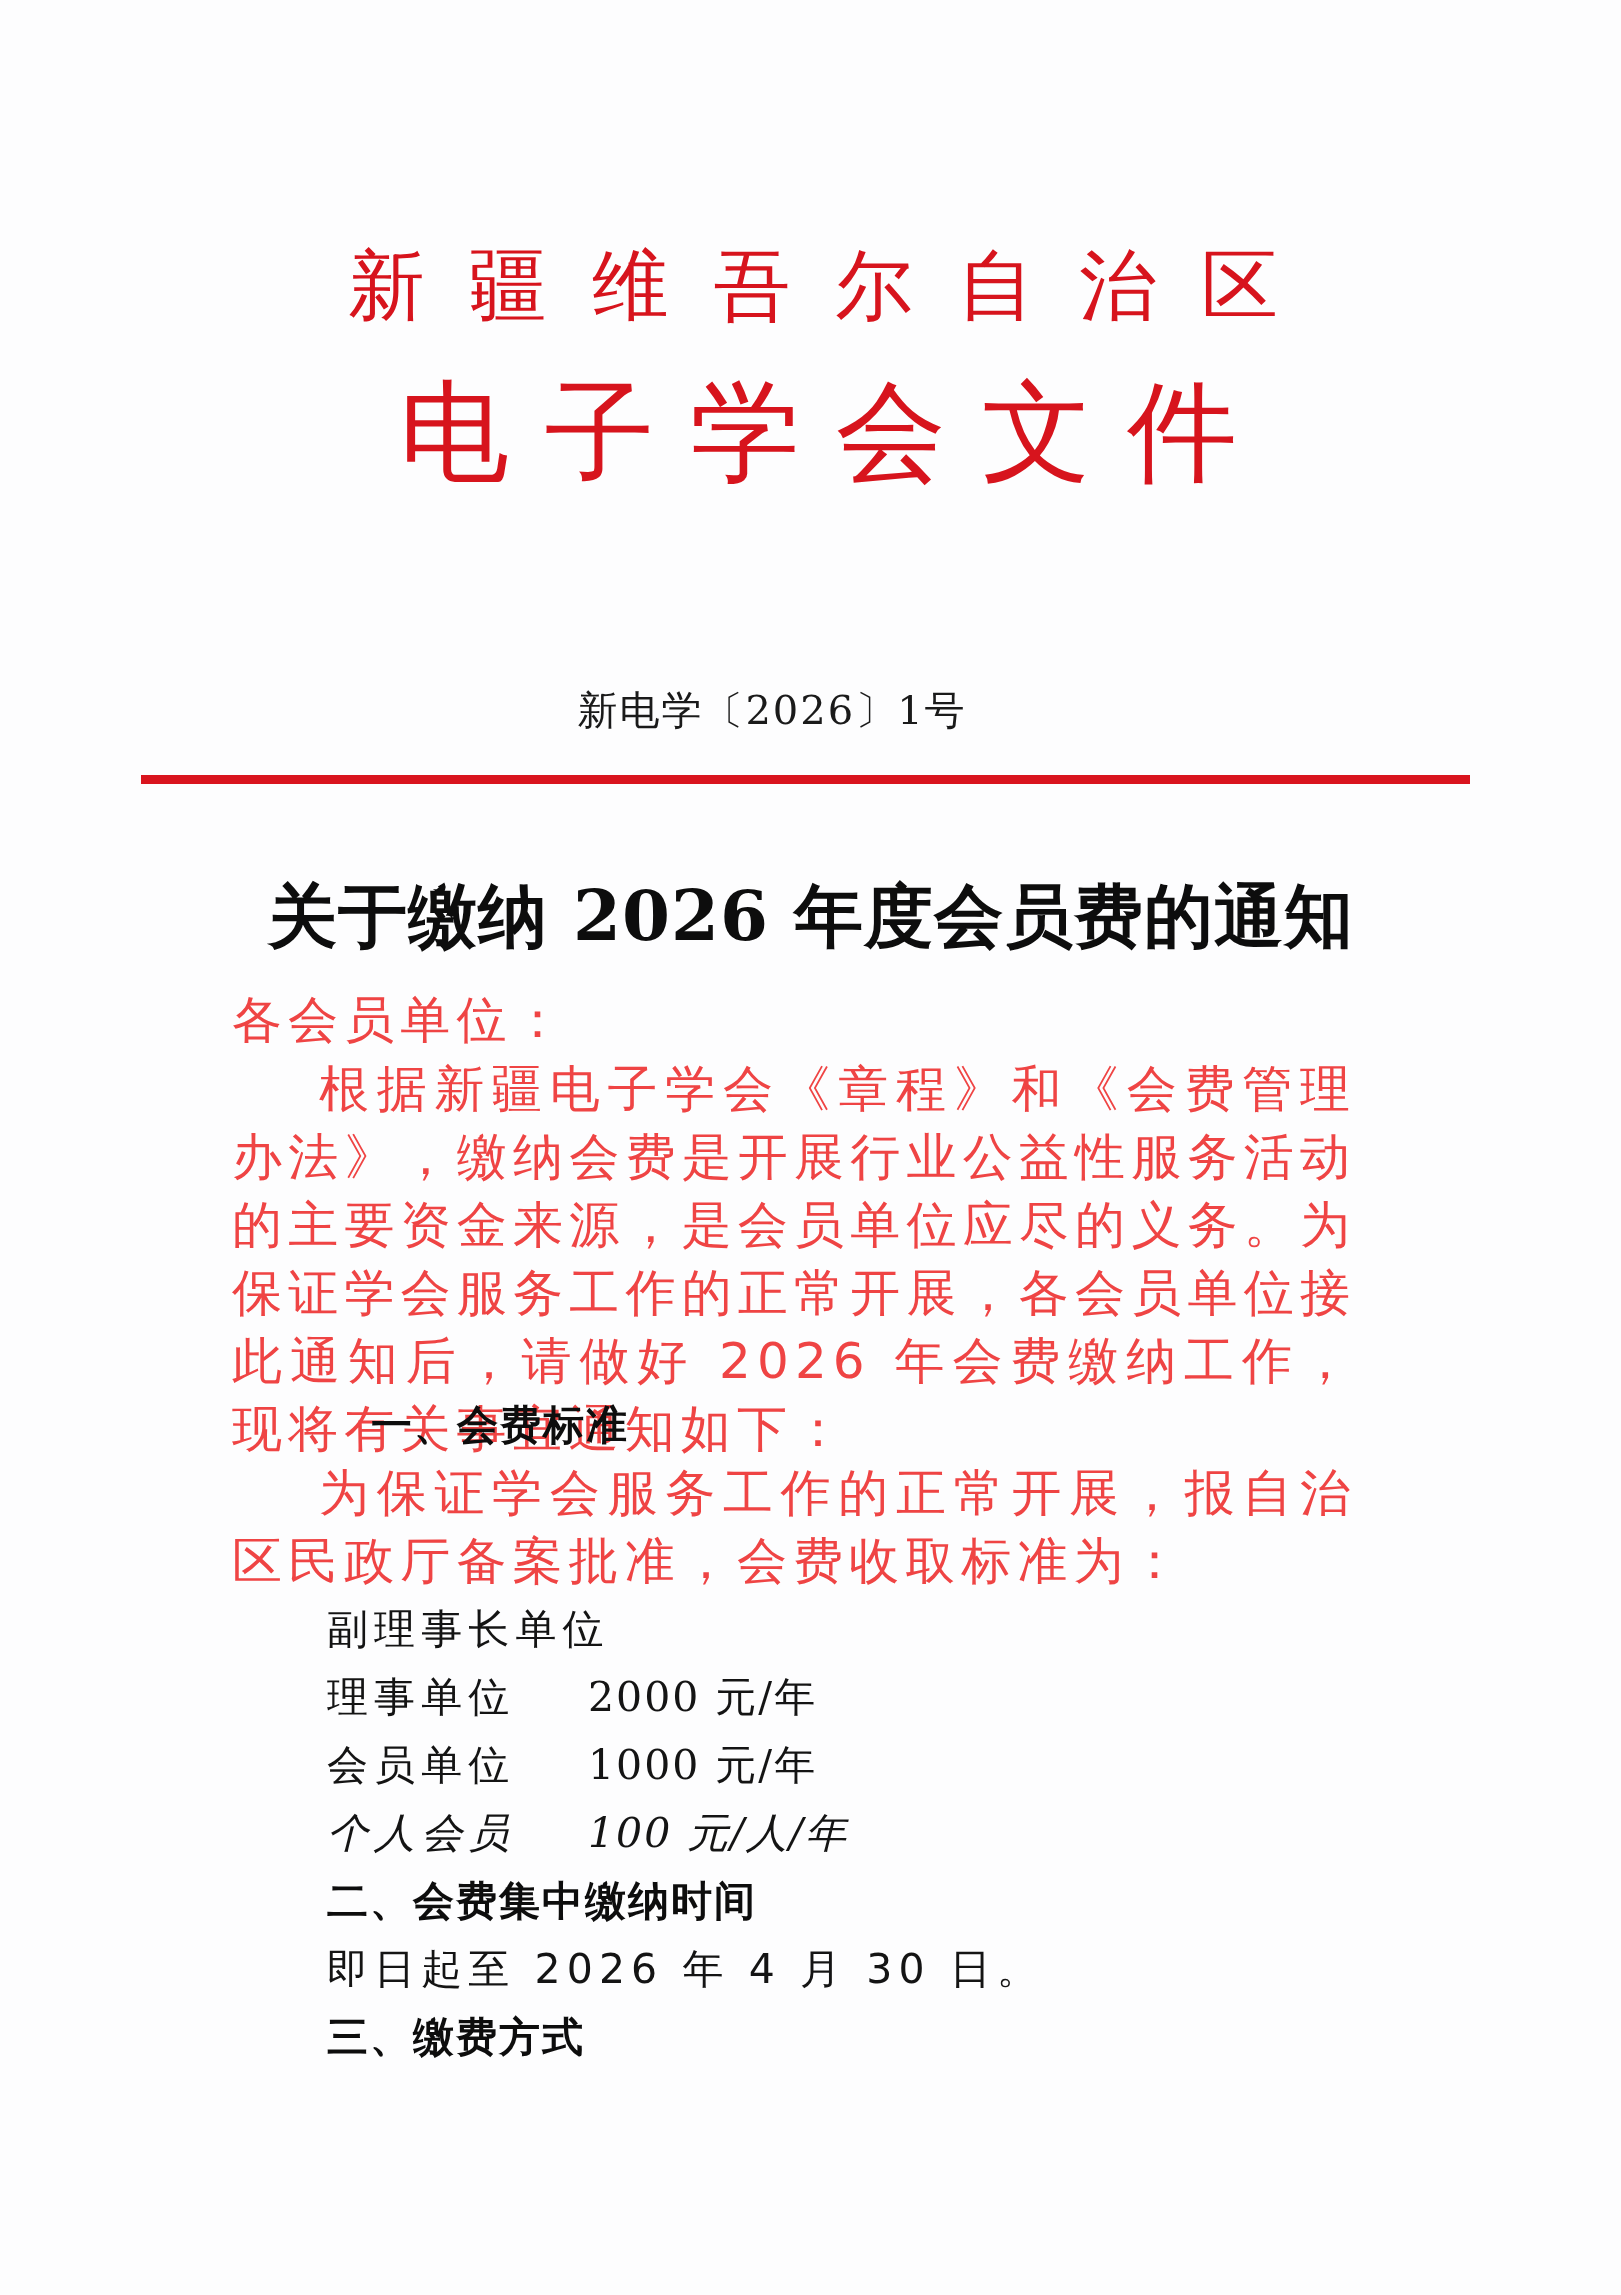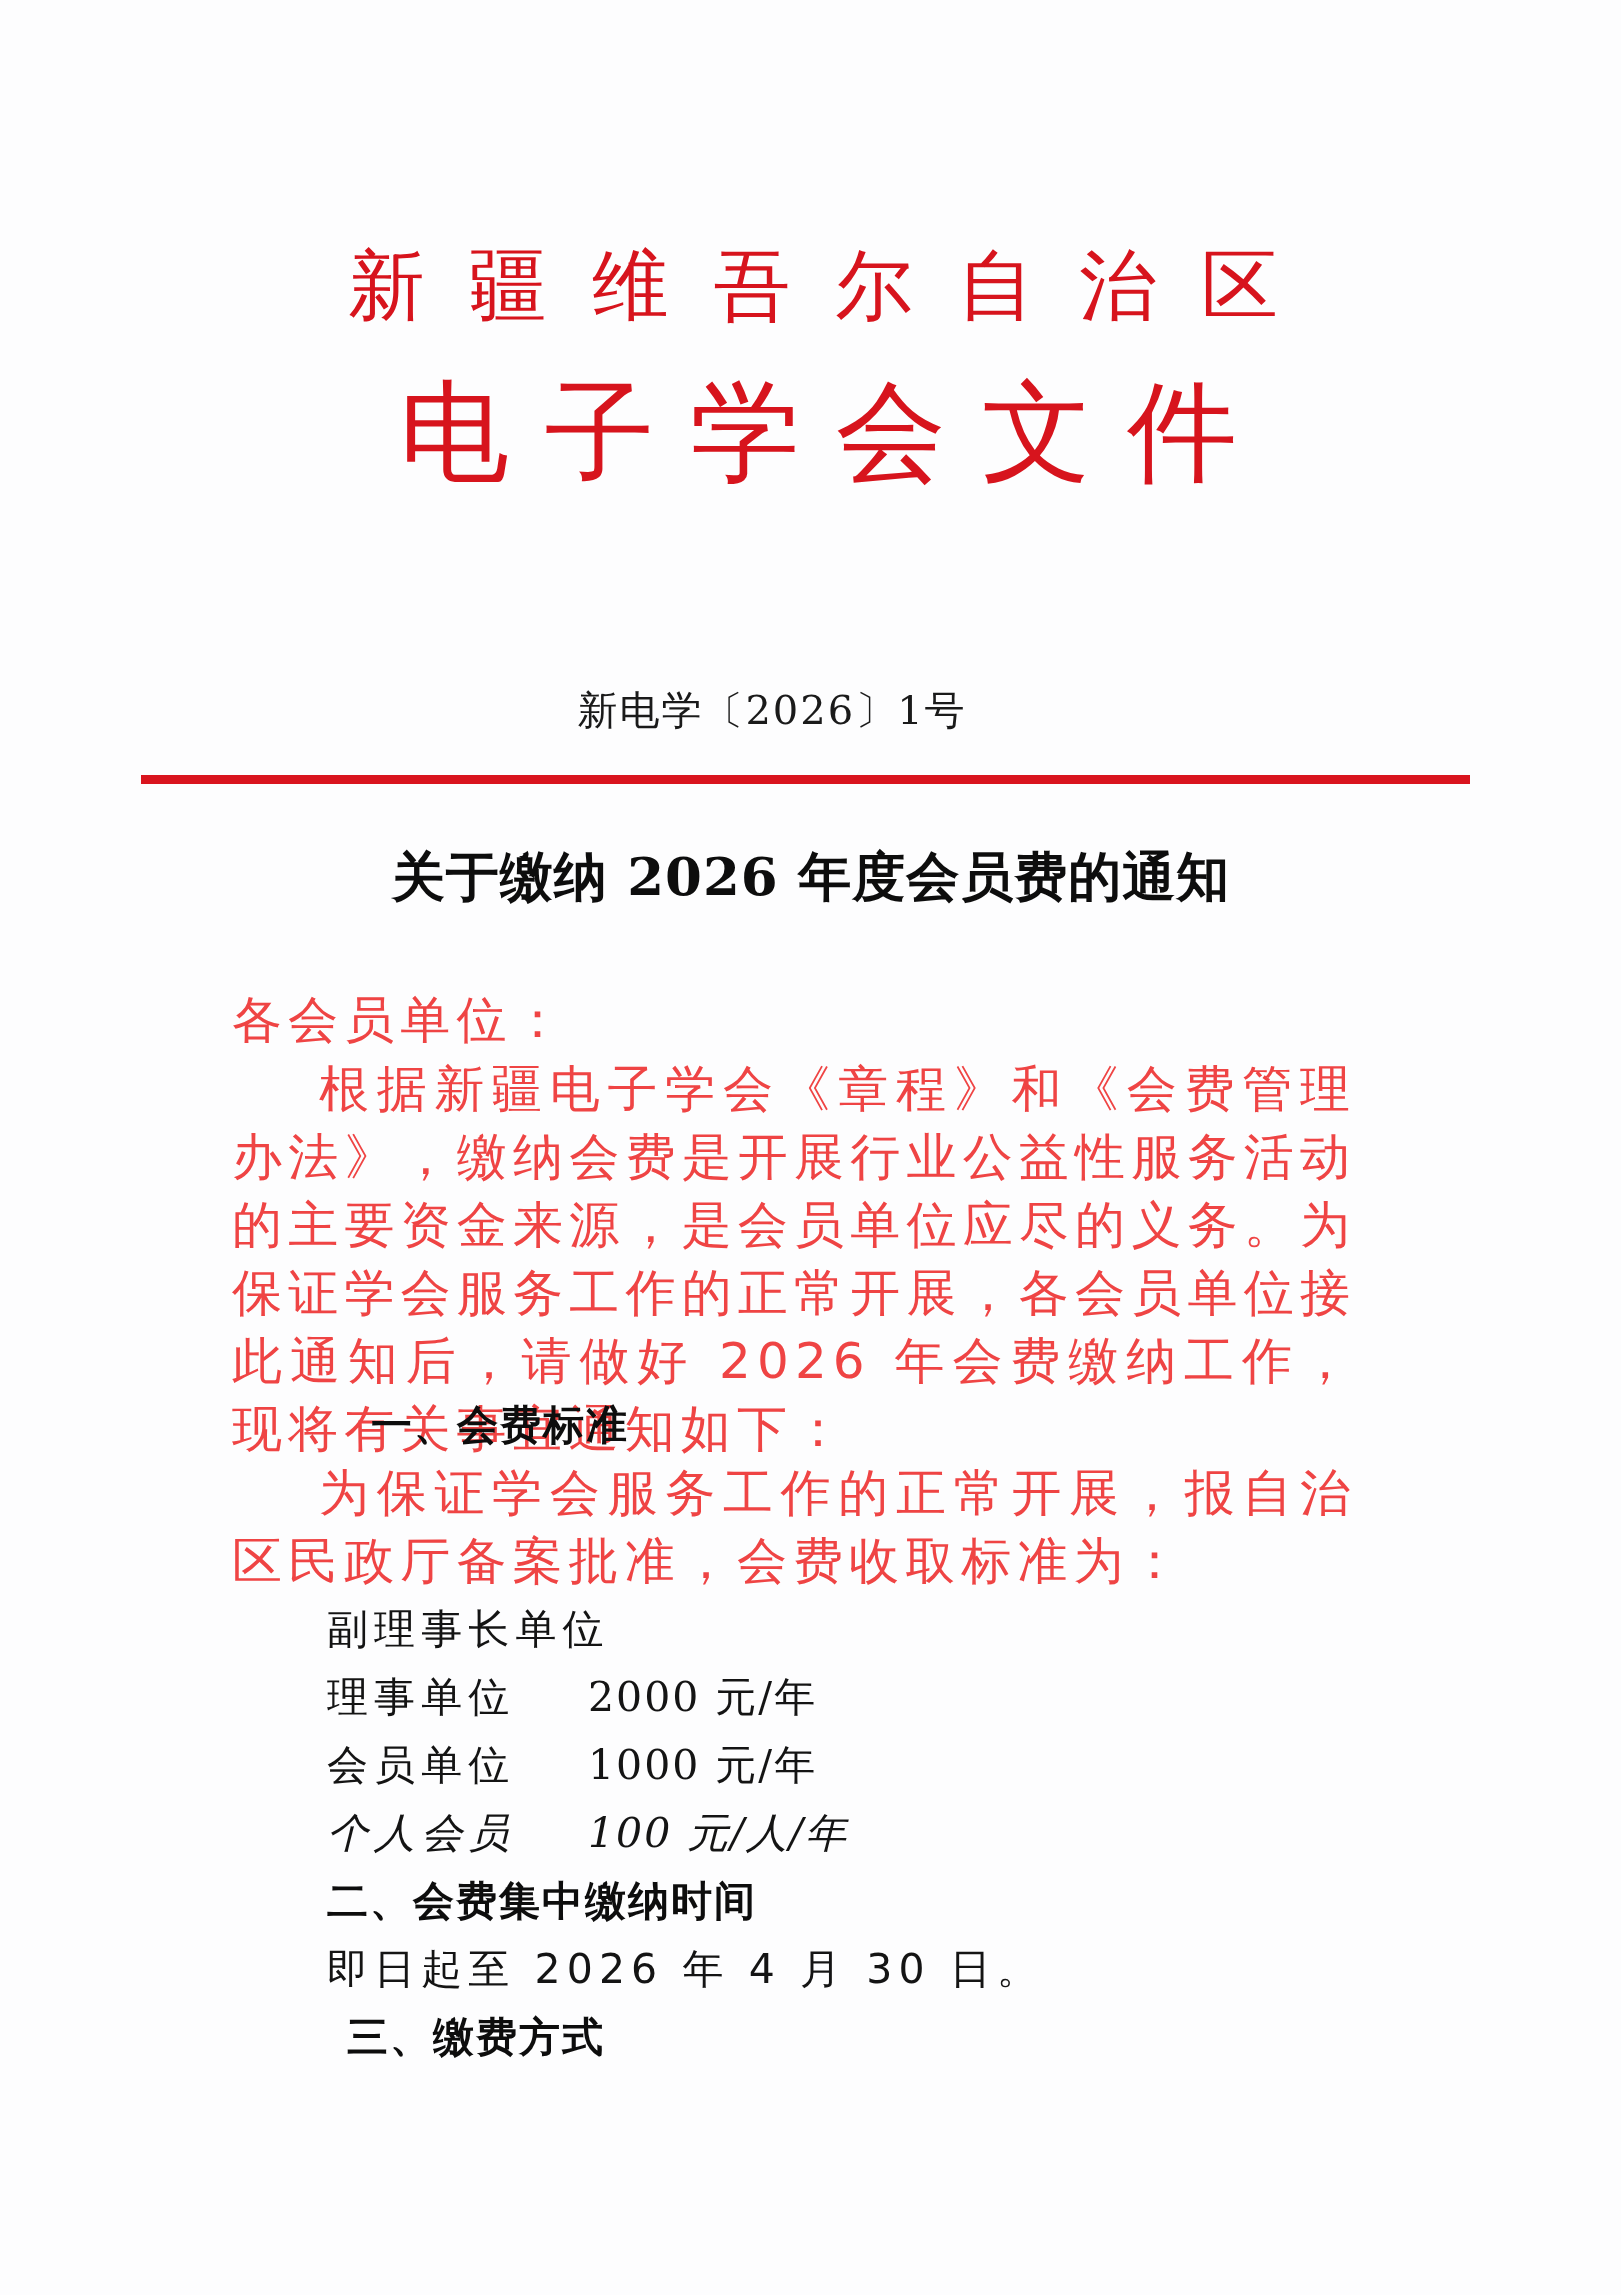--- a/index.html
+++ b/index.html
@@ -74,25 +74,25 @@
       left: 141px;
       top: 775px;
       width: 1329px;
       height: 8.7px;
       background: #d9141e;
     }
     .title {
       position: absolute;
       left: 0;
       width: 1622px;
-      top: 843px;
+      top: 883px;
       text-align: center;
       font-family: "DejaVu Serif", "Liberation Serif", serif;
       font-weight: bold;
-      font-size: 53px;
+      font-size: 69px;
       line-height: 66px;
       color: #0d0d0d;
       letter-spacing: 1px;
     }
 
     .body-text {
       position: absolute;
       left: 232px;
       width: 1124px;
       font-size: 50px;
@@ -148,21 +148,21 @@
     .sec2 { top: 1867px; }
     .period {
       position: absolute;
       left: 327px;
       top: 1935px;
       font-size: 41px;
       line-height: 68px;
       letter-spacing: 6.1px;
       color: #141414;
     }
-    .sec3 { top: 2003px; margin-left: 20px; }
+    .sec3 { top: 2003px; }
   </style>
 </head>
 <body>
 
 <div class="page">
   <div class="right-edge"></div>
 
   <div class="org-line1">
     <span>新</span>
     <span>疆</span>

